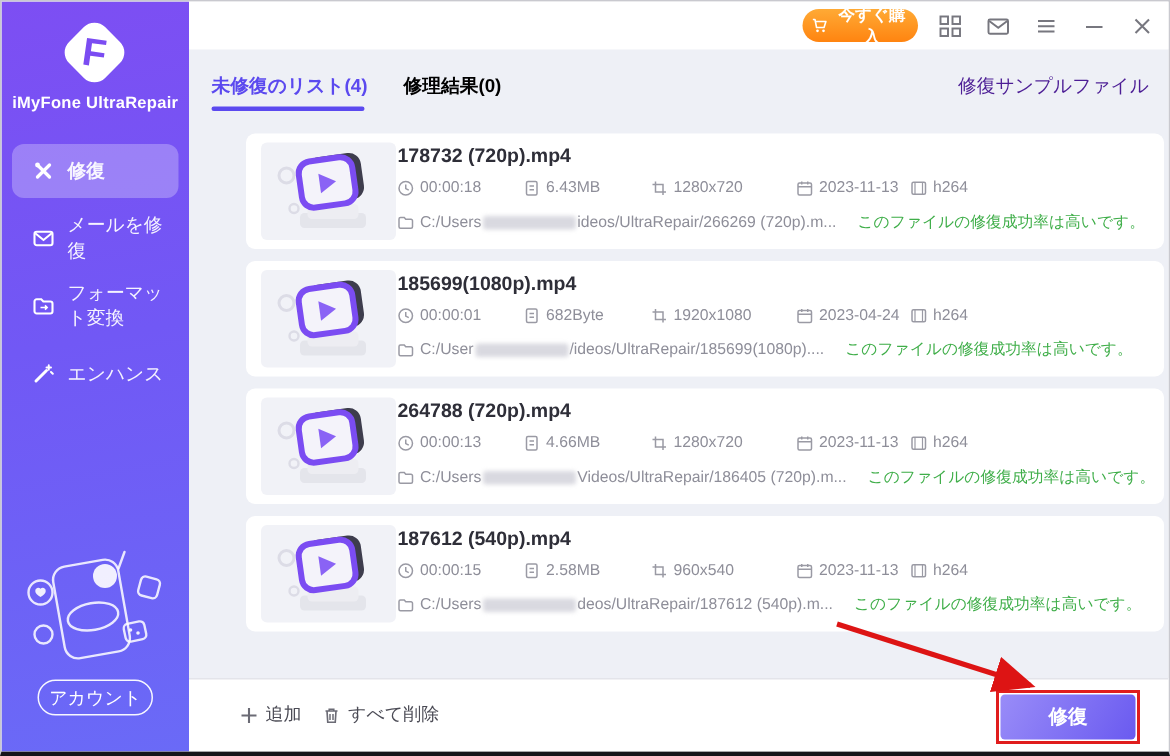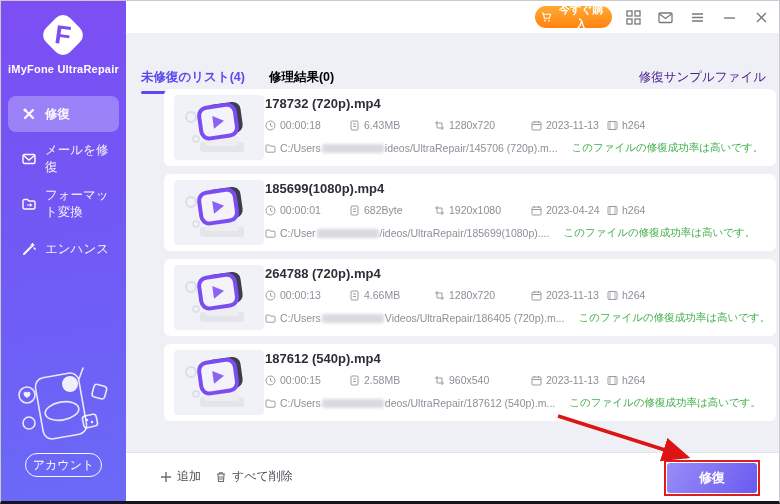--- a/index.html
+++ b/index.html
@@ -23,21 +23,21 @@
   
   .main{position:absolute;left:125px;top:0;width:655px;height:100%;}
   .titlebar{position:absolute;top:0;left:0;right:0;height:32px;background:#fff;padding-left:40px;}
   .buy-btn{position:absolute;left:409px;top:5px;width:77px;height:22px;border:none;border-radius:12px;
            background:linear-gradient(180deg,#ffaa35,#ff8410);color:#fff;font-size:11px;font-weight:bold;
            display:flex;align-items:center;justify-content:center;gap:5px;cursor:pointer;}
   .tb-icons{position:absolute;right:12px;top:0;height:32px;display:flex;align-items:center;gap:17px;}
   .tb-ic{width:15px;height:15px;color:#77777f;cursor:pointer;display:block;}
   
   .content{position:absolute;top:32px;left:0;right:0;bottom:48px;background:#eef0f6;}
-  .tabs-row{position:absolute;top:16px;left:15px;right:15px;display:flex;align-items:baseline;font-size:12.5px;margin-top:20px;}
+  .tabs-row{position:absolute;top:16px;left:15px;right:15px;display:flex;align-items:baseline;font-size:12.5px;}
   .tab{position:relative;cursor:pointer;font-weight:bold;}
   .tab.active{color:#5b49ef;}
   .tab.active::after{content:"";position:absolute;left:0;right:2px;bottom:-8px;height:3px;
                      background:#5b49ef;border-radius:2px;}
   .tab.inactive{color:#000000;margin-left:24px;}
   .sample-link{margin-left:auto;color:#4c1d95;font-weight:normal;cursor:pointer;}
   .card{position:absolute;left:15px;width:612px;height:77px;background:#fff;border-radius:6px;margin-left:23px;}
   .thumb{position:absolute;left:10px;top:6px;width:90px;height:65px;background:#f1f2f7;border-radius:4px;}
   .f-title{position:absolute;left:101px;top:7px;font-size:13px;font-weight:bold;color:#2e2e38;}
   .meta{position:absolute;left:101px;top:30px;display:flex;align-items:flex-end;color:#8e8e99;font-size:10.5px;}
@@ -208,21 +208,21 @@
               </svg>
               <span>h264</span>
             </span>
         </div>
         <div class="pathrow">
           <svg viewBox="0 0 11 11">
               <path d="M1 3 a1 1 0 0 1 1-1 h2.5 l1 1.2 h3.5 a1 1 0 0 1 1 1 v4 a1 1 0 0 1 -1 1 h-7 a1 1 0 0 1 -1-1 z" fill="none" stroke="currentColor"></path>
             </svg>
           <span>C:/Users</span>
             <span class="blurbox"></span>
-            <span>ideos/UltraRepair/145706 (720p).m...</span>
+            <span>ideos/UltraRepair/266269 (720p).m...</span>
           <span class="note">このファイルの修復成功率は高いです。</span>
         </div>
       </div>
 
       <div class="card" style="top:141px">
         <svg class="thumb" viewBox="0 0 90 65">
           <rect x="26" y="47" width="44" height="10" rx="3" fill="#e4e5eb"></rect>
           <rect x="31" y="41" width="34" height="10" rx="3" fill="#ededf2"></rect>
           <circle cx="17" cy="22" r="5" fill="none" stroke="#dcdce6" stroke-width="2"></circle>
           <circle cx="22" cy="44" r="3" fill="none" stroke="#dcdce6" stroke-width="1.6"></circle>

